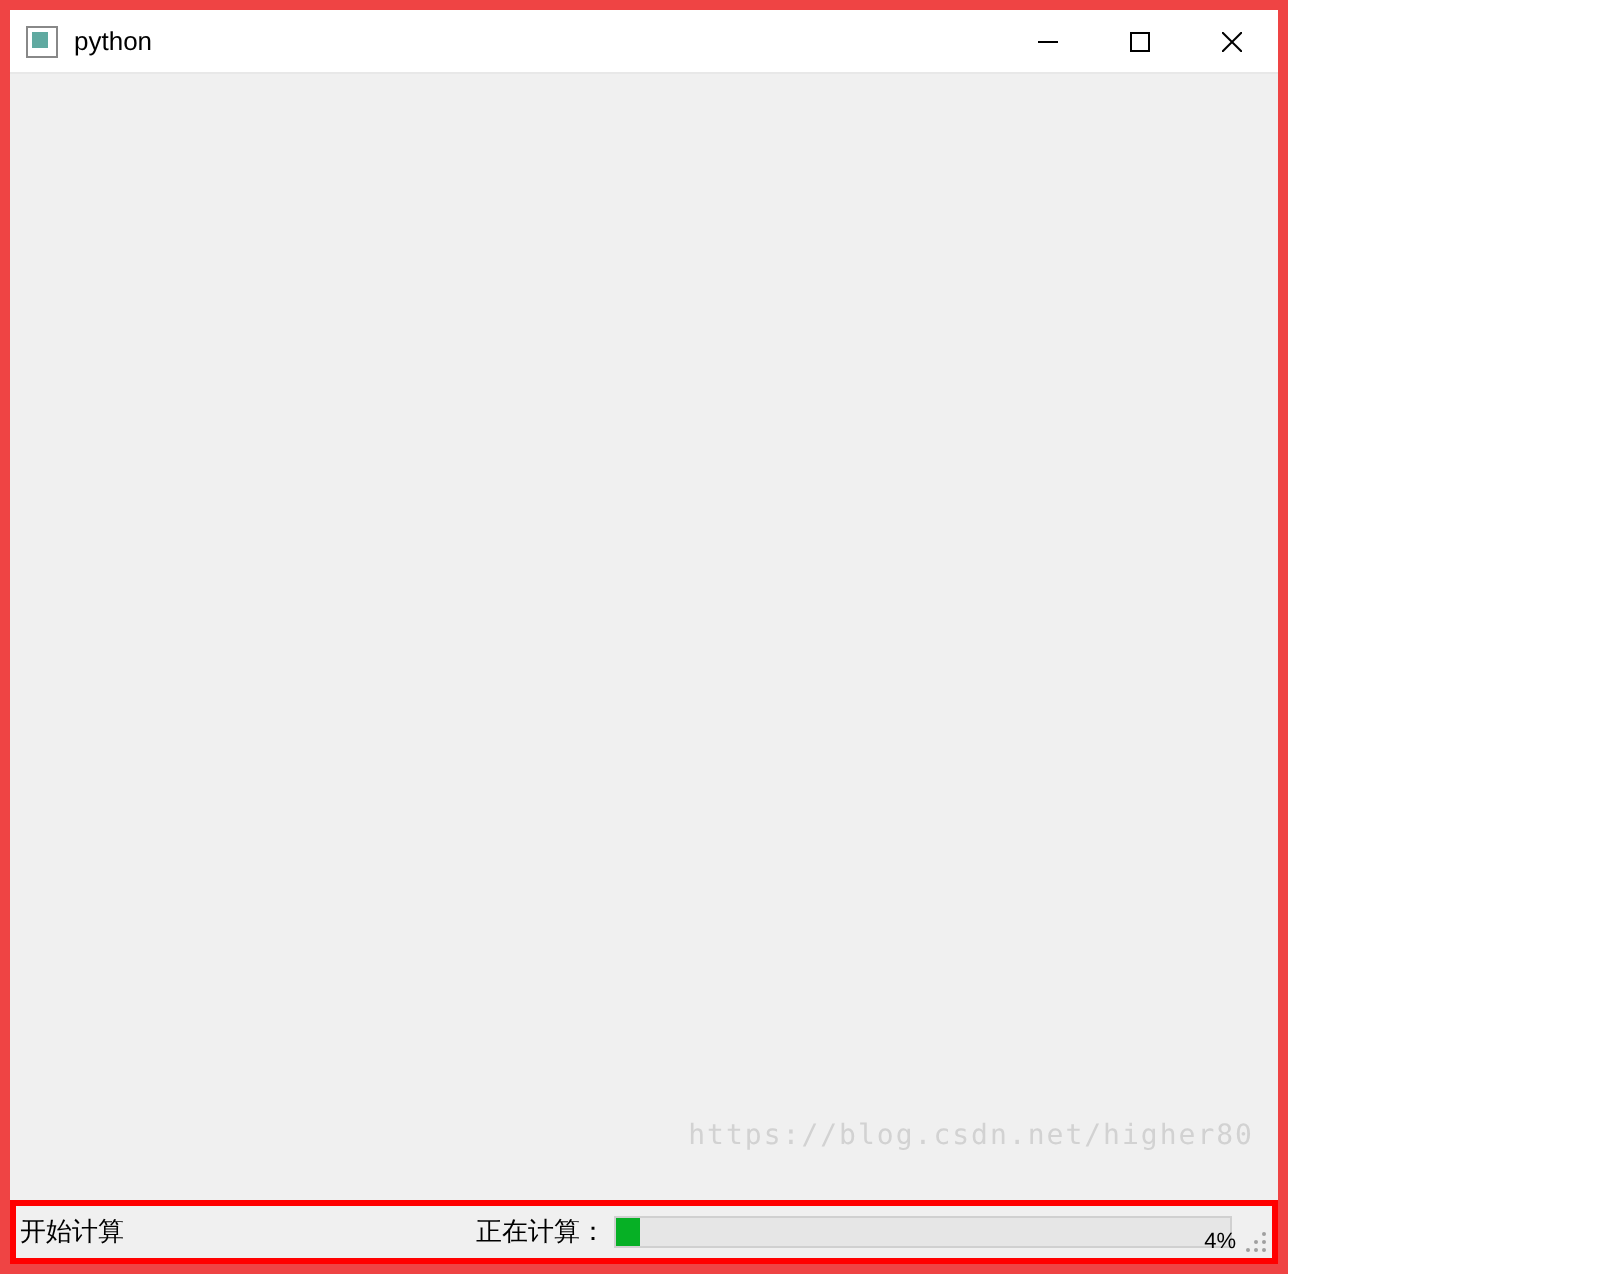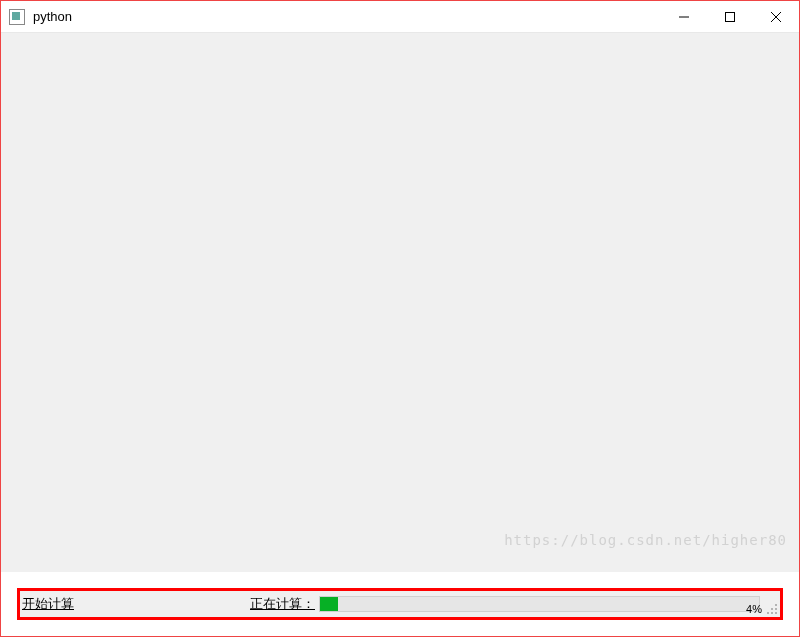--- a/index.html
+++ b/index.html
@@ -8,23 +8,23 @@
       padding: 0;
     }
     body {
       font-family: "Microsoft YaHei", "SimSun", sans-serif;
       background: #ffffff;
       width: 802px;
       height: 639px;
       overflow: hidden;
     }
     .window {
-      width: 800px;
+      width: 644px;
       height: 637px;
-      border: 1px solid #ef4444;
+      border: 5px solid #ef4444;
       background: #ffffff;
       display: flex;
       flex-direction: column;
       position: relative;
     }
     .titlebar {
       height: 32px;
       background: #ffffff;
       display: flex;
       align-items: center;
@@ -74,23 +74,22 @@
     .win-btn svg {
       display: block;
     }
     .content-area {
       flex: 1;
       background: #f0f0f0;
       position: relative;
     }
     .statusbar-wrapper {
       border: 3px solid #ff0000;
-      margin: 16px;
+      margin: 0;
       padding: 0;
-      text-decoration: underline;
     }
     .statusbar {
       height: 26px;
       background: #f0f0f0;
       display: flex;
       align-items: center;
       font-size: 13px;
       color: #000;
       position: relative;
     }

